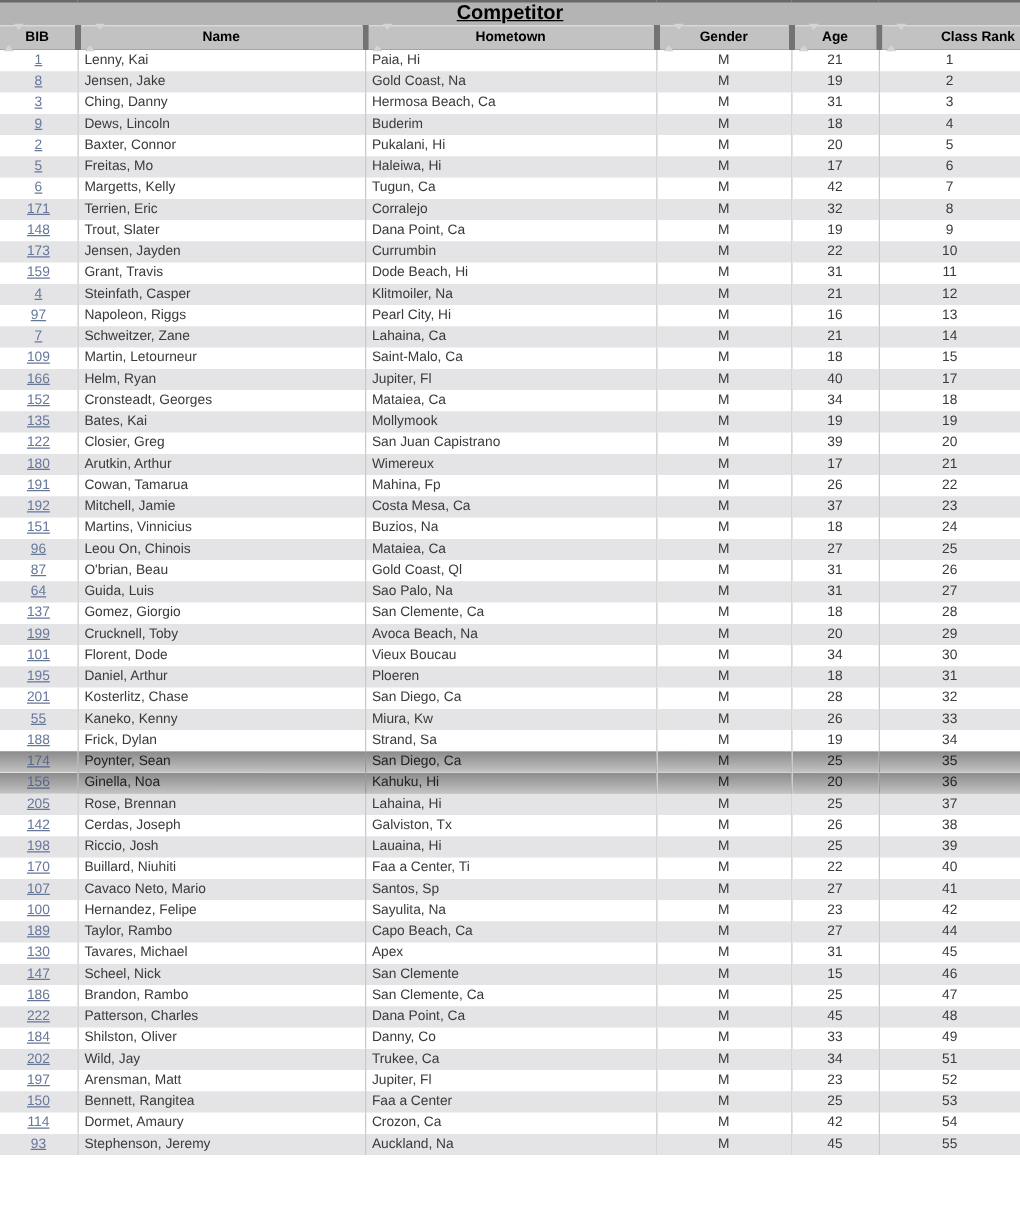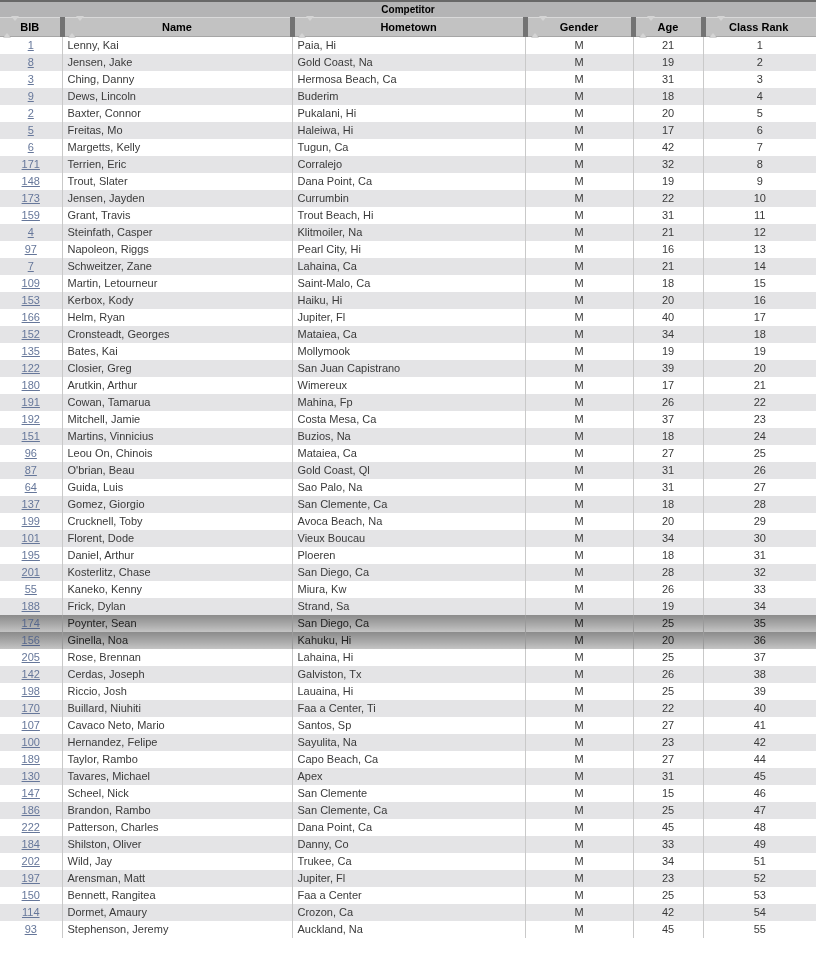--- a/index.html
+++ b/index.html
@@ -5,30 +5,30 @@
   html,body{margin:0;padding:0;}
   body{
     width:816px;height:970px;overflow:hidden;background:#ffffff;
     font-family:"Liberation Sans",sans-serif;
   }
   table{border-collapse:collapse;table-layout:fixed;width:816px;}
   
   thead th{padding:0;font-weight:bold;color:#000;}
   tr.group-row th{
     height:15px;border-top:2px solid #686868;background:#b4b4b5;
-    font-size:10px;text-align:center;letter-spacing:0;
+    font-size:16px;text-align:center;letter-spacing:0;text-decoration:underline;
   }
   tr.cols-row th{
     height:18px;background:#c2c2c2;
     border-top:1px solid #d9d9d9;border-bottom:1px solid #a6a6a6;
     border-left:5px solid #737373;
     font-size:11px;position:relative;text-align:center;
   }
   tr.cols-row th:first-child{border-left:none;margin-left:37px;}
-  tr.cols-row th.h-rank{text-align:center;padding-right:4px;}
+  tr.cols-row th.h-rank{text-align:right;padding-right:4px;}
   .sort-icon{position:absolute;left:3px;top:50%;margin-top:-6px;width:8px;}
   .sort-icon .up,.sort-icon .down{width:0;height:0;margin:0 auto;}
   .sort-icon .up{
     border-left:4px solid transparent;border-right:4px solid transparent;
     border-bottom:5px solid #d4d4d4;margin-bottom:2px;
   }
   .sort-icon .down{
     border-left:4px solid transparent;border-right:4px solid transparent;
     border-top:5px solid #d4d4d4;
   }
@@ -169,21 +169,21 @@
         <td class="c-bib"><a href="#">173</a></td>
         <td class="c-name">Jensen, Jayden</td>
         <td class="c-home">Currumbin</td>
         <td class="c-gender">M</td>
         <td class="c-age">22</td>
         <td class="c-rank">10</td>
       </tr>
       <tr>
         <td class="c-bib"><a href="#">159</a></td>
         <td class="c-name">Grant, Travis</td>
-        <td class="c-home">Trout Beach, Hi</td>
+        <td class="c-home">Dode Beach, Hi</td>
         <td class="c-gender">M</td>
         <td class="c-age">31</td>
         <td class="c-rank">11</td>
       </tr>
       <tr>
         <td class="c-bib"><a href="#">4</a></td>
         <td class="c-name">Steinfath, Casper</td>
         <td class="c-home">Klitmoiler, Na</td>
         <td class="c-gender">M</td>
         <td class="c-age">21</td>
@@ -205,28 +205,20 @@
         <td class="c-age">21</td>
         <td class="c-rank">14</td>
       </tr>
       <tr>
         <td class="c-bib"><a href="#">109</a></td>
         <td class="c-name">Martin, Letourneur</td>
         <td class="c-home">Saint-Malo, Ca</td>
         <td class="c-gender">M</td>
         <td class="c-age">18</td>
         <td class="c-rank">15</td>
-      </tr>
-      <tr>
-        <td class="c-bib"><a href="#">153</a></td>
-        <td class="c-name">Kerbox, Kody</td>
-        <td class="c-home">Haiku, Hi</td>
-        <td class="c-gender">M</td>
-        <td class="c-age">20</td>
-        <td class="c-rank">16</td>
       </tr>
       <tr>
         <td class="c-bib"><a href="#">166</a></td>
         <td class="c-name">Helm, Ryan</td>
         <td class="c-home">Jupiter, Fl</td>
         <td class="c-gender">M</td>
         <td class="c-age">40</td>
         <td class="c-rank">17</td>
       </tr>
       <tr>

